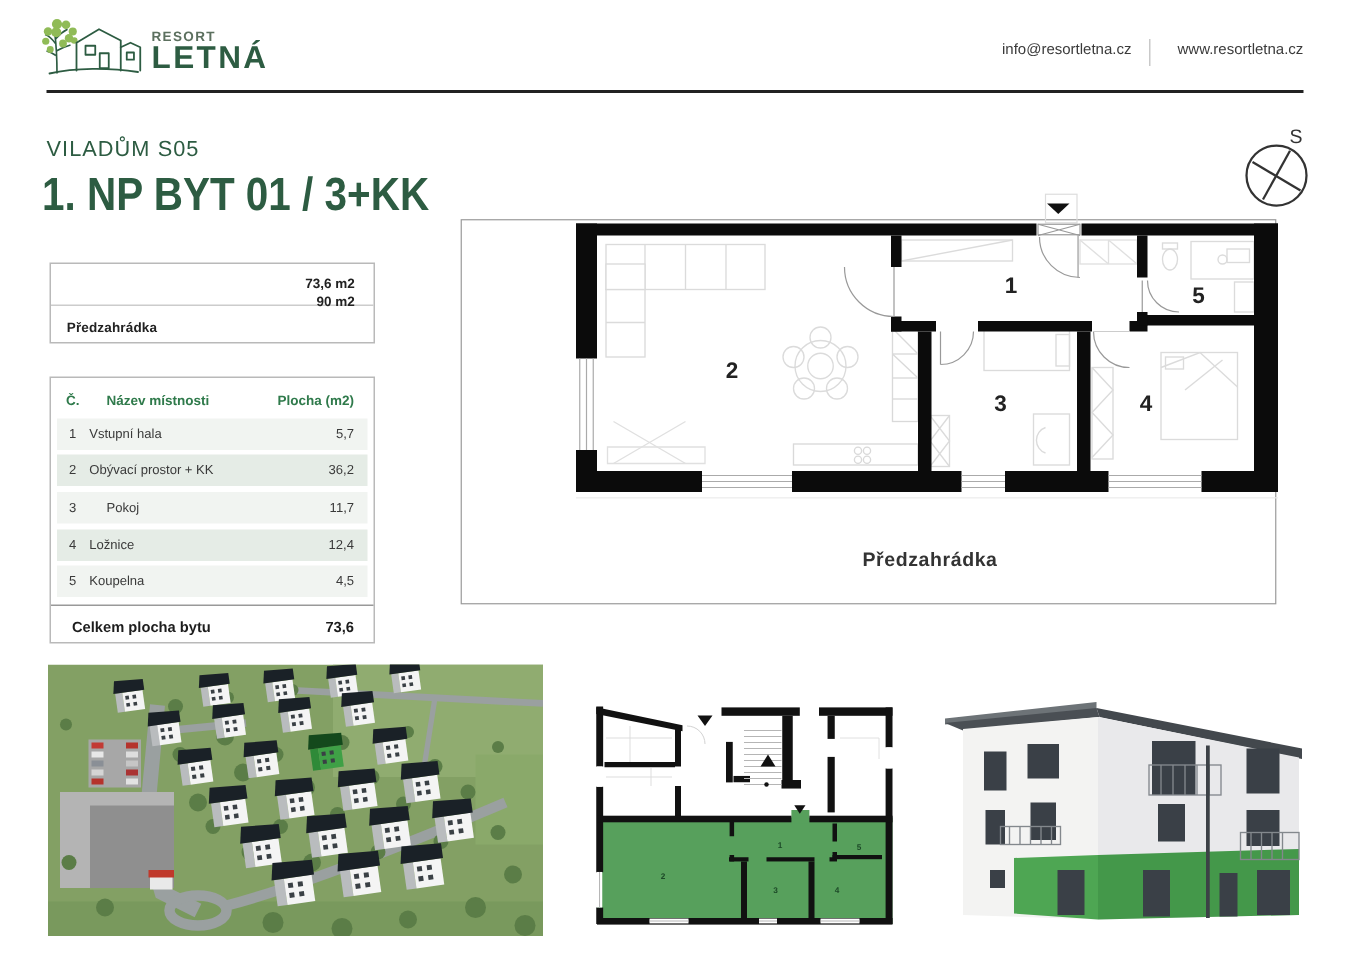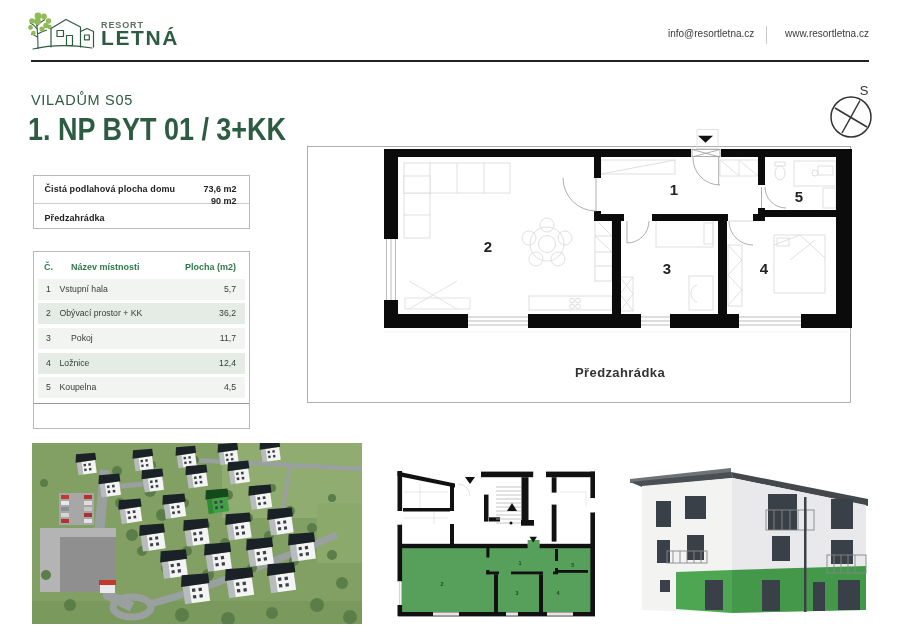--- a/index.html
+++ b/index.html
@@ -50,21 +50,20 @@
 <div class="abs" style="left:785px;top:28px;font-size:10px;color:#3a3a3a;letter-spacing:0px">www.resortletna.cz</div>
 
 <div class="abs" style="left:31px;top:60px;width:838px;height:1.6px;background:#222"></div>
 
 <div class="abs" style="left:31px;top:91.5px;font-size:14.5px;font-weight:normal;color:#2d5c42;letter-spacing:0.7px">VILADŮM S05</div>
 
 <div class="abs" style="left:28px;top:112px;font-size:31px;font-weight:bold;color:#2d5c42;letter-spacing:0px;transform:scaleX(0.87);transform-origin:0 0">1. NP BYT 01 / 3+KK</div>
 
 <div class="abs" style="left:33px;top:175px;width:217px;height:54px;border:1px solid #b9b9b9;box-sizing:border-box;font-size:9px;font-weight:bold;color:#222">
 
-  <div style="position:absolute;left:10.5px;top:3px;height:20px;line-height:20px;letter-spacing:0.1px">Čistá podlahová plocha domu</div>
   <div style="position:absolute;right:12.5px;top:3px;height:20px;line-height:20px">73,6 m2</div>
 
   <div style="position:absolute;left:0;right:0;top:27px;height:1px;background:#ccc"></div>
 
   <div style="position:absolute;left:10.5px;top:32px;height:20px;line-height:20px;letter-spacing:0.1px">Předzahrádka</div>
   <div style="position:absolute;right:12.5px;top:15px;height:20px;line-height:20px">90 m2</div>
 </div>
 
 <div class="abs" style="left:33px;top:250.5px;width:217px;height:178px;border:1px solid #b9b9b9;box-sizing:border-box;font-size:8.7px;color:#3a3a3a">
 
@@ -99,20 +98,24 @@
     </div>
 
   <div style="position:absolute;left:4px;top:125.8px;right:4px;height:21px;line-height:21px;background:#f1f4f1">
     <span style="position:absolute;left:8px">5</span>
       <span style="position:absolute;left:21.5px">Koupelna</span>
       <span style="position:absolute;right:9px">4,5</span>
     </div>
 
   <div style="position:absolute;left:0;right:0;top:151px;height:1px;background:#999"></div>
 
+  <div style="position:absolute;left:0;top:156px;right:0;height:21px;line-height:21px;font-weight:bold;font-size:9.8px;color:#1d1d1d">
+    <span style="position:absolute;left:14px">Celkem plocha bytu</span>
+      <span style="position:absolute;right:13px">73,6</span>
+    </div>
 </div>
 
 <svg id="plan" class="abs" style="left:0;top:0" width="900" height="636" viewBox="0 0 900 636">
 
   <rect x="307.5" y="146.5" width="543" height="256" fill="#fff" stroke="#9a9a9a" stroke-width="0.8"></rect>
 
   <text x="620" y="377" font-size="13" font-weight="bold" fill="#333" text-anchor="middle" letter-spacing="0.4">Předzahrádka</text>
 
   <g stroke="#dbdbdb" fill="#fff" stroke-width="0.9">
     <rect x="404" y="163" width="106" height="30"></rect>

